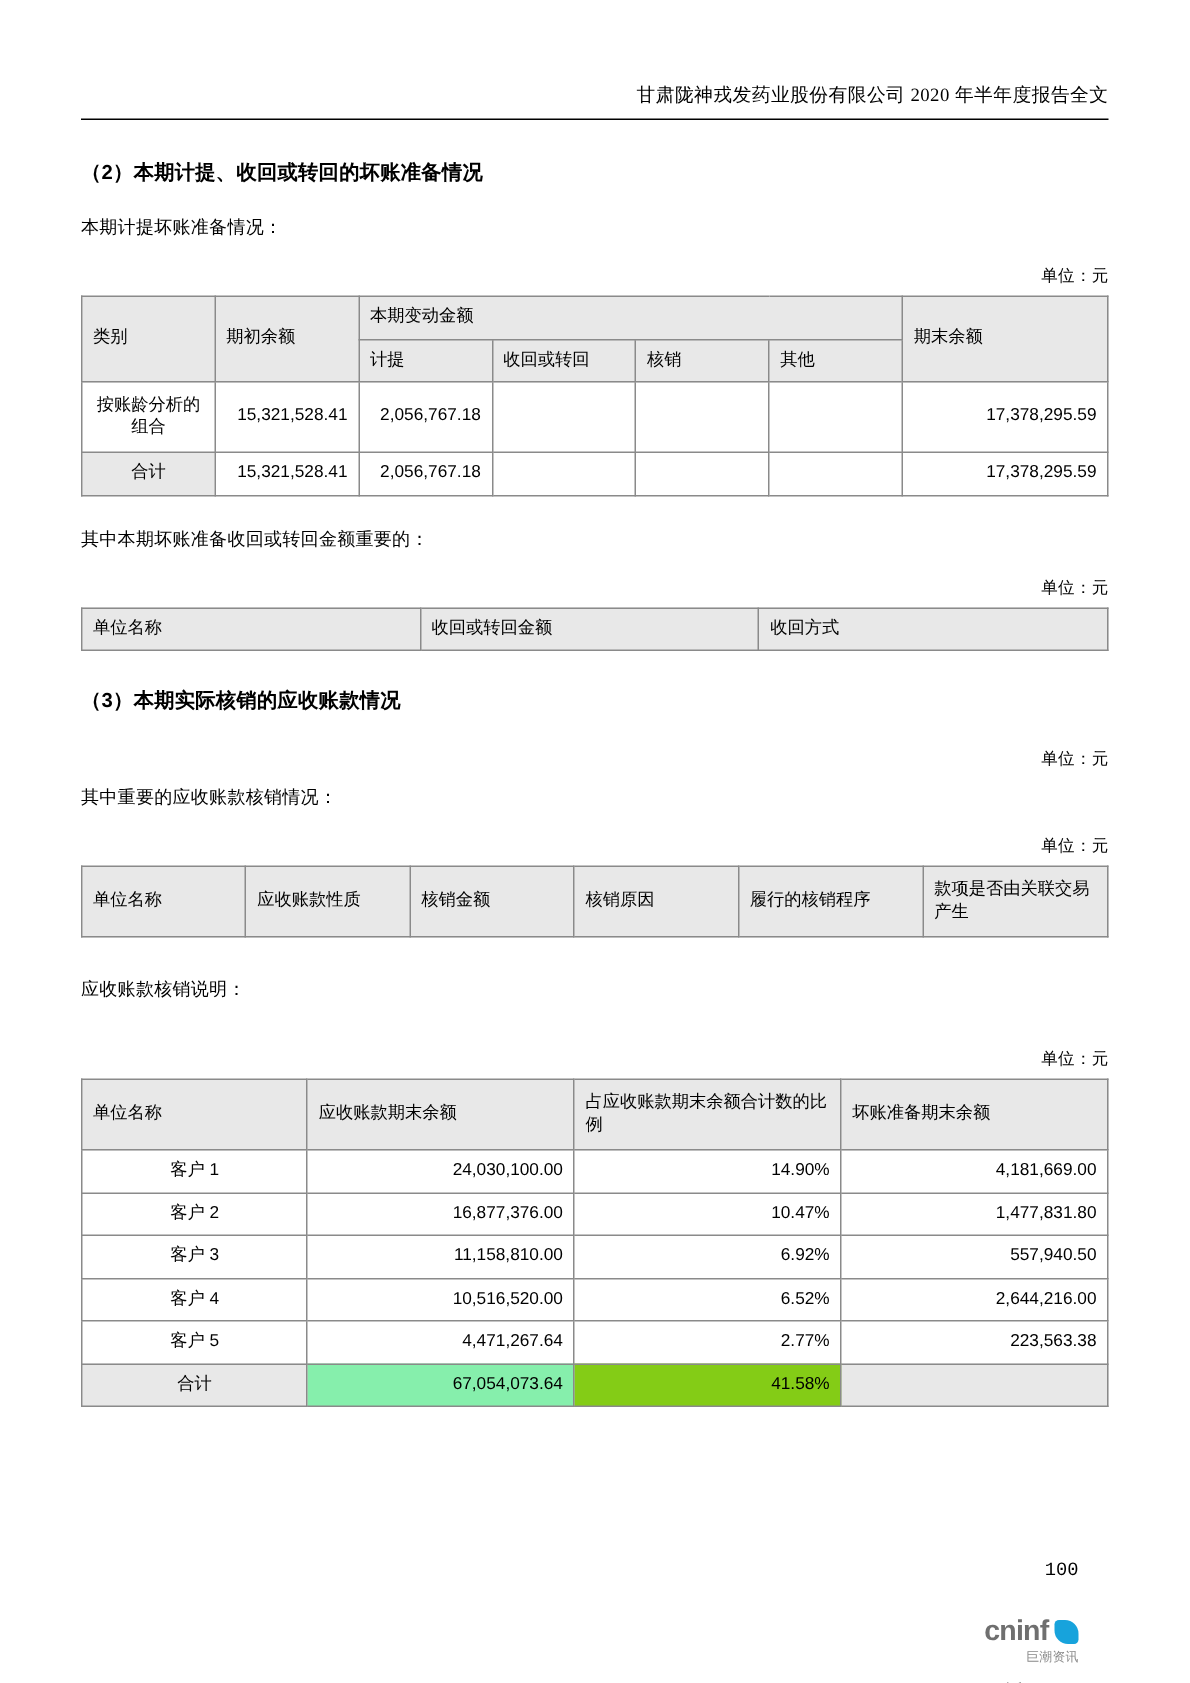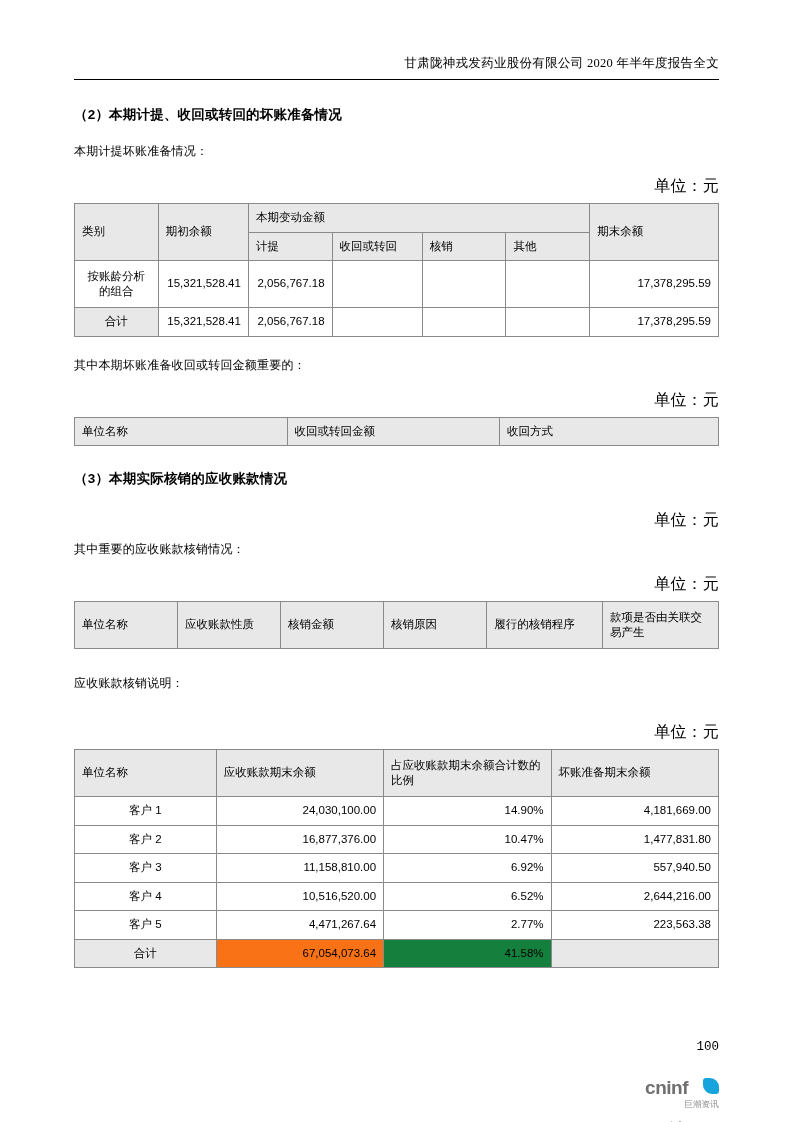--- a/index.html
+++ b/index.html
@@ -13,21 +13,21 @@
     font-family: "Liberation Sans", "DejaVu Sans", sans-serif;
     color: #000000;
     position: relative;
     overflow: hidden;
   }
   .page {
     position: relative;
     width: 793px;
     height: 1122px;
     box-sizing: border-box;
-    padding: 0 74px;
+    padding: 0 54px;
   }
   
   .header {
     padding-top: 55px;
     text-align: right;
     font-family: "Liberation Serif", "DejaVu Serif", serif;
     font-size: 12.5px;
     color: #000;
     letter-spacing: 0.3px;
   }
@@ -42,21 +42,21 @@
     font-weight: bold;
     margin: 26px 0 0 0;
     letter-spacing: 0.2px;
   }
   .para {
     font-size: 12px;
     margin: 19px 0 0 0;
     letter-spacing: 0.2px;
   }
   .unit-line {
-    font-size: 16px;
+    font-size: 11px;
     text-align: right;
     margin: 16px 0 6px 0;
     letter-spacing: 0.2px;
   }
   
   table {
     border-collapse: collapse;
     width: 100%;
     font-size: 11.5px;
     table-layout: fixed;
@@ -90,22 +90,23 @@
   
   .footer {
     position: absolute;
     right: 74px;
     top: 1078px;
     text-align: right;
     line-height: 1.1;
   }
   .footer-logo {
     display: flex;
+    align-items: center;
     justify-content: flex-end;
-    gap: 15px;
+    gap: 4px;
   }
   .footer-logo-text {
     font-family: "Liberation Sans", sans-serif;
     font-size: 19px;
     font-weight: bold;
     color: #6f6f6f;
     letter-spacing: -0.5px;
   }
   .footer-mark {
     width: 16px;
@@ -272,22 +273,22 @@
         <td class="r">2,644,216.00</td>
       </tr>
       <tr>
         <td class="l">客户 5</td>
         <td class="r">4,471,267.64</td>
         <td class="r">2.77%</td>
         <td class="r">223,563.38</td>
       </tr>
       <tr class="shaded">
         <td class="l">合计</td>
-        <td class="r" style="background:#f97316">67,054,073.64</td>
-        <td class="r" style="background:#15803d">41.58%</td>
+        <td class="r" style="background:#86efac">67,054,073.64</td>
+        <td class="r" style="background:#84cc16">41.58%</td>
         <td class="r"></td>
       </tr>
     </tbody>
   </table>
 
   <div class="page-num">100</div>
 
   <div class="footer">
     <div class="footer-logo">
       <span class="footer-logo-text">cninf</span>

